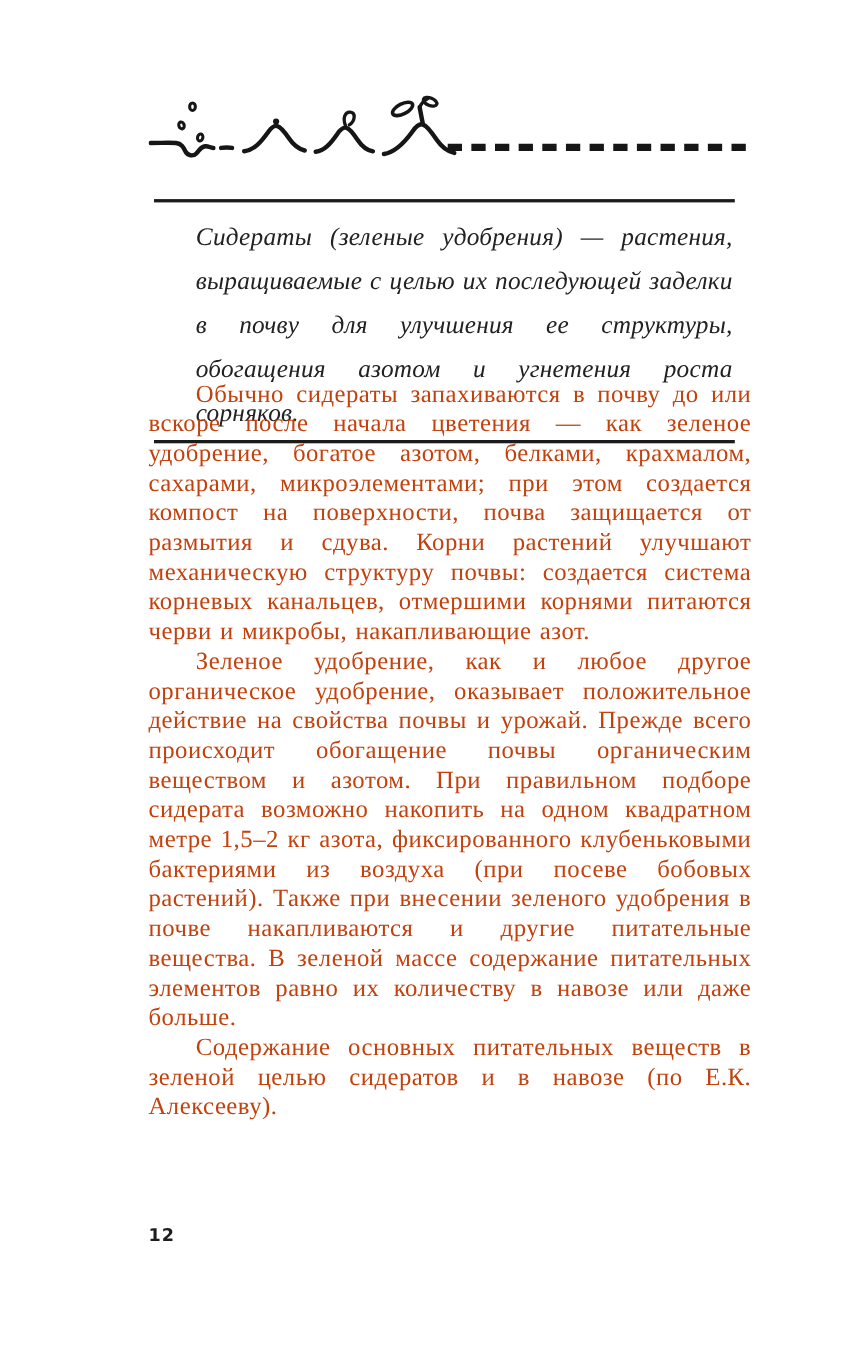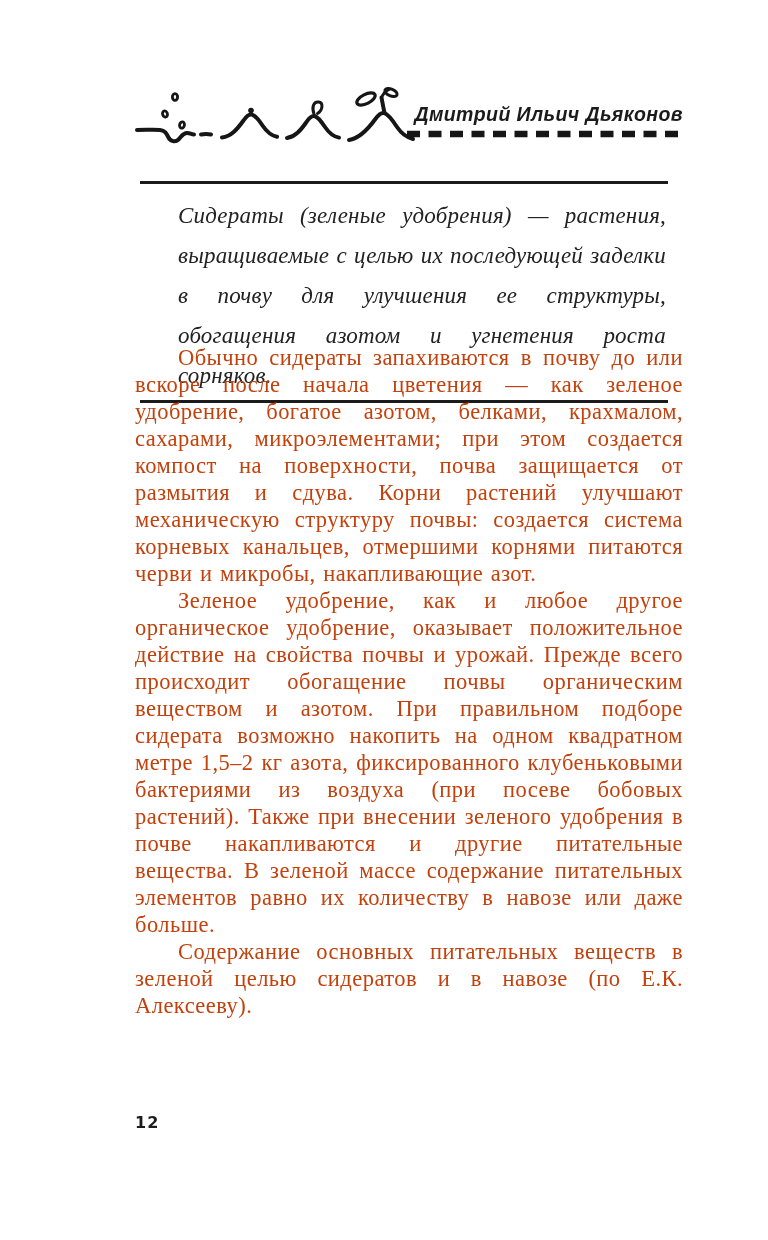--- a/index.html
+++ b/index.html
@@ -129,21 +129,20 @@
       <g>
         <path stroke-width="4" d="M214 56 C 224 54.5 232 46.5 240 35.5 C 243.5 30.5 246.5 28.3 249.5 29.2 C 253 30.2 257 35.5 262 43 C 266.5 49.6 271.5 53.5 278 55"></path>
         <path stroke-width="4" d="M249.5 29 C 248.5 24 247.5 19 246.5 13.5"></path>
         <ellipse stroke-width="3.2" cx="231" cy="15" rx="10" ry="4.6" transform="rotate(-27 231 15)"></ellipse>
         <ellipse stroke-width="3" cx="256" cy="8.5" rx="6.5" ry="3.4" transform="rotate(22 256 8.5)"></ellipse>
         <path stroke-width="3" d="M246.5 13.5 C 248 10 251 7 254 5.5"></path>
       </g>
 
       <path d="M272 50 H 546" stroke-width="6.5" stroke-dasharray="13 8.5" stroke-linecap="butt"></path>
     </svg>
-    <div class="author">Дмитрий Ильич Дьяконов</div>
   </header>
 
   <section class="epigraph-block">
     <div class="rule"></div>
     <p class="epigraph">Сидераты (зеленые удобрения) — растения, выращиваемые с целью их последующей заделки в почву для улучшения ее структуры, обогащения азотом и угнетения роста сорняков.</p>
     <div class="rule"></div>
   </section>
 
   <main class="body-text">
     <p>Обычно сидераты запахиваются в почву до или вскоре после начала цветения — как зеленое удобрение, богатое азотом, белками, крахмалом, сахарами, микроэлементами; при этом создается компост на поверхности, почва защищается от размытия и сдува. Корни растений улучшают механическую структуру почвы: создается система корневых канальцев, отмершими корнями питаются черви и микробы, накапливающие азот.</p>

